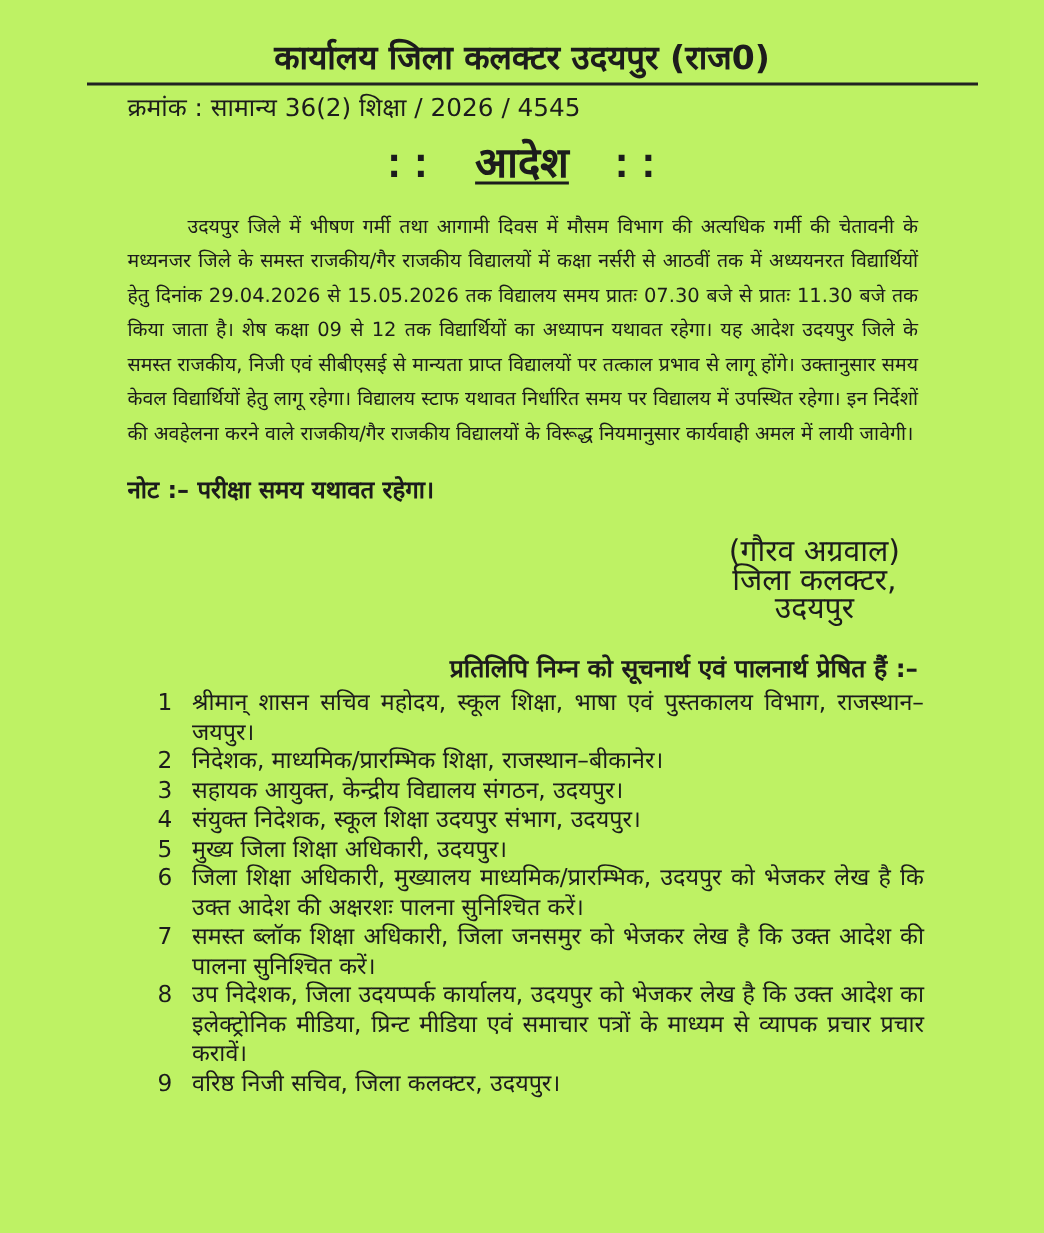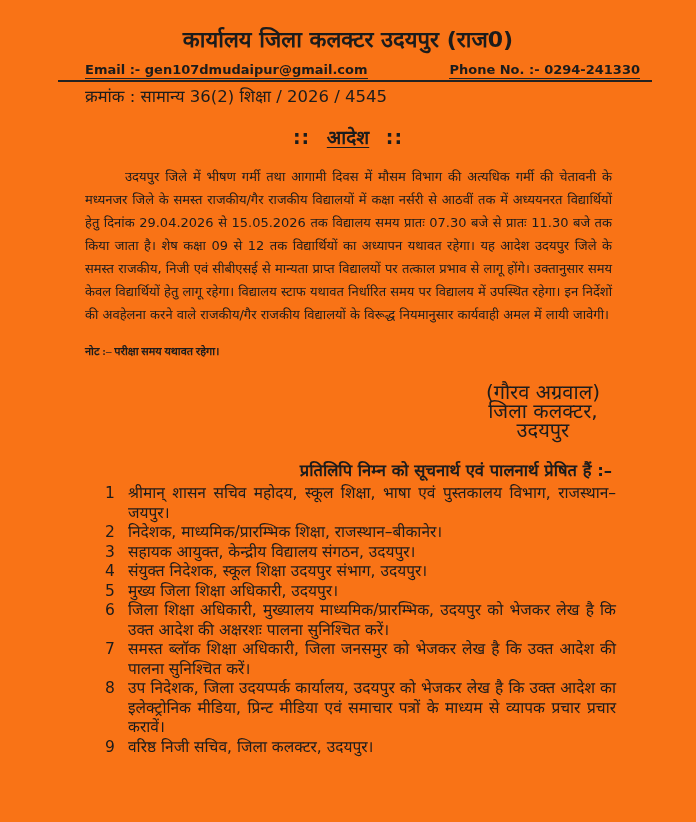--- a/index.html
+++ b/index.html
@@ -1,19 +1,19 @@
 <!DOCTYPE html>
 <html><head>
 <meta charset="utf-8">
 <style>
   html,body{margin:0;padding:0;background:#e8e8e8;}
   .sheet{
     position:relative;
     width:696px;height:822px;
-    background:#f97316;
+    background:#bef264;
     color:#1c1c1c;
     font-family:"DejaVu Sans","Liberation Sans",sans-serif;
     overflow:hidden;
     box-sizing:border-box;
     padding-top:26px;
   }
   .title{
     text-align:center;
     font-size:22px;
     font-weight:700;
@@ -42,43 +42,43 @@
     display:flex;
     justify-content:space-between;
     margin:4px 56px 0 85px;
     font-size:16.5px;
     line-height:22px;
   }
   .ref-left,.ref-right{white-space:nowrap;}
   .order-heading{
     text-align:center;
     margin-top:16px;
-    font-size:19px;
+    font-size:28px;
     font-weight:700;
     line-height:26px;
+    font-family:Liberation Mono, monospace;
   }
   .order-heading .colons{letter-spacing:1px;}
   .order-heading .order-word{
     text-decoration:underline;
     text-underline-offset:3px;
     margin:0 10px;
   }
   .body-para{
     margin:15px 84px 0 85px;
     font-size:13px;
     line-height:23px;
     text-align:justify;
     text-indent:40px;
   }
   .note-line{
     margin:14px 84px 0 85px;
-    font-size:11px;
+    font-size:16px;
     font-weight:700;
     line-height:23px;
-    font-family:Liberation Serif, serif;
   }
   .signature{
     margin:20px 96px 0 auto;
     width:max-content;
     text-align:center;
     font-size:20px;
     line-height:19px;
   }
   .signature .sig-name{font-weight:400;}
   .signature .sig-role,.signature .sig-place{font-weight:400;}
@@ -109,30 +109,20 @@
     text-align:justify;
   }
 </style>
 </head>
 <body>
 
 <div class="sheet">
 
   <div class="title">कार्यालय जिला कलक्टर उदयपुर (राज0)</div>
 
-  <div class="contact-row">
-    <div class="contact-item">
-      <span>Email :-</span>
-      <span>gen107dmudaipur@gmail.com</span>
-    </div>
-    <div class="contact-item">
-      <span>Phone No. :-</span>
-      <span>0294-241330</span>
-    </div>
-  </div>
 
   <div class="head-rule"></div>
 
   <div class="ref-row">
     <div class="ref-left">क्रमांक : सामान्य 36(2) शिक्षा / 2026 / 4545</div>
   </div>
 
   <div class="order-heading">
     <span class="colons">::</span>
     <span class="order-word">आदेश</span>

